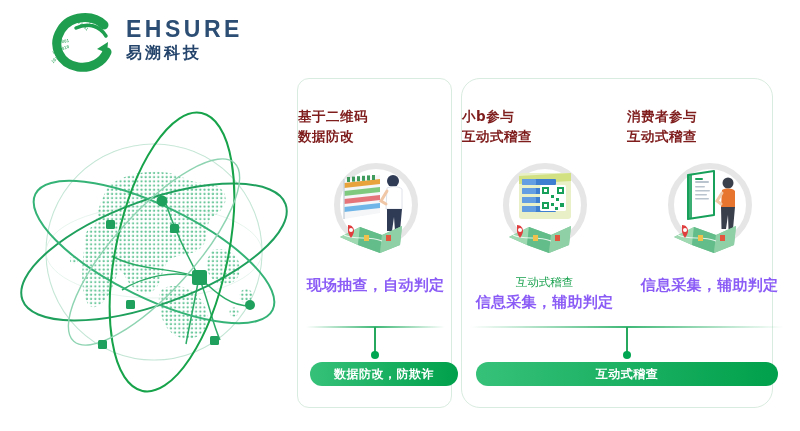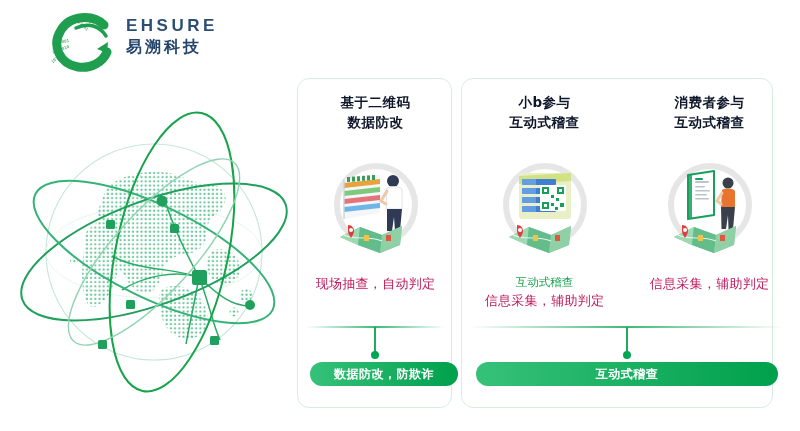--- a/index.html
+++ b/index.html
@@ -32,21 +32,21 @@
     height: 62px;
   }
   #logo-text {
     position: absolute;
     left: 80px;
     top: 5px;
     width: 150px;
   }
   .logo-en {
     font-family: "Liberation Sans", sans-serif;
-    font-size: 17px;
+    font-size: 23px;
     font-weight: bold;
     letter-spacing: 3.5px;
     color: #2d4e74;
     line-height: 1.05;
   }
   .logo-cn {
     font-family: "DejaVu Sans", "Liberation Sans", sans-serif;
     font-size: 16px;
     font-weight: bold;
     letter-spacing: 3px;
@@ -68,39 +68,39 @@
   .card {
     position: absolute;
     top: 78px;
     height: 330px;
     background: #ffffff;
     border: 1px solid #d9ece0;
     border-radius: 12px;
     box-sizing: border-box;
   }
   #card-1 { left: 297px; width: 155px; }
-  #card-2 { left: 461px; width: 312px; }
+  #card-2 { left: 461px; width: 312px; border-radius: 19px; }
 
   .panel {
     position: absolute;
     top: 0;
     height: 100%;
     box-sizing: border-box;
   }
 
   .panel-title {
     position: absolute;
-    top: 14px;
+    top: 28px;
     left: 0;
     width: 100%;
-    text-align: center;
+    text-align: left;
     font-family: "DejaVu Sans", "Liberation Sans", sans-serif;
     font-size: 13.5px;
     font-weight: bold;
-    color: #0f172a;
+    color: #7f1d1d;
     line-height: 1.45;
     letter-spacing: 0.5px;
   }
 
   .illus-wrap {
     position: absolute;
     top: 78px;
     left: 0;
     width: 100%;
     height: 110px;
@@ -122,23 +122,23 @@
     text-align: center;
     font-family: "DejaVu Sans", "Liberation Sans", sans-serif;
     line-height: 1.5;
   }
   .cap-1 {
     font-size: 11.5px;
     color: #1aa24f;
     font-weight: normal;
   }
   .cap-2 {
-    font-size: 13px;
-    color: #be185d;
-    font-weight: normal;
+    font-size: 15px;
+    color: #8b5cf6;
+    font-weight: bold;
     letter-spacing: 0.3px;
   }
 
   
   .divider {
     position: absolute;
     top: 247px;
     height: 2px;
     background: linear-gradient(to right, rgba(70,190,130,0), #3fb876, rgba(70,190,130,0));
   }

